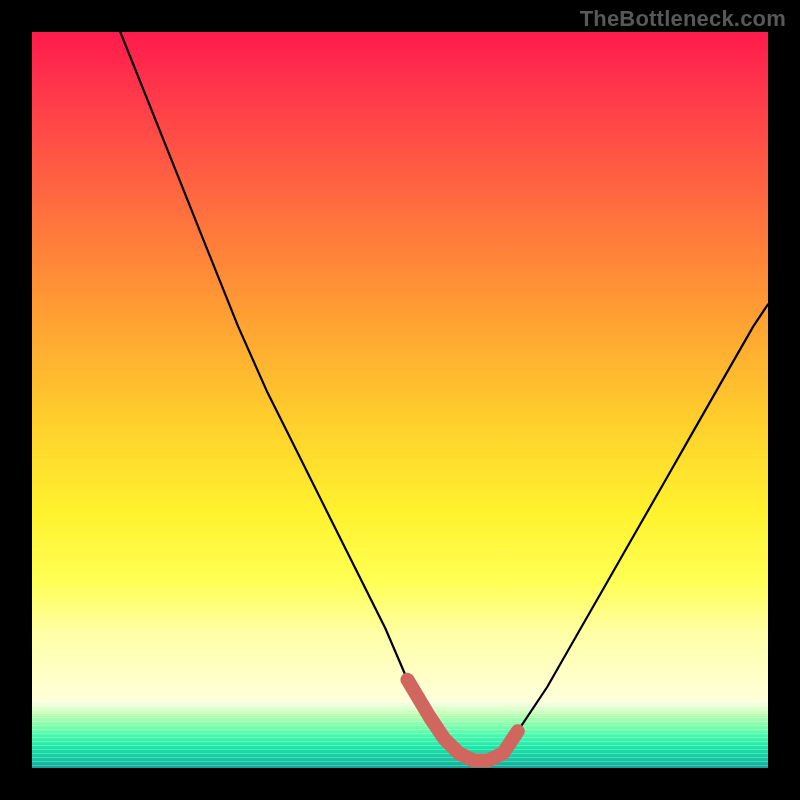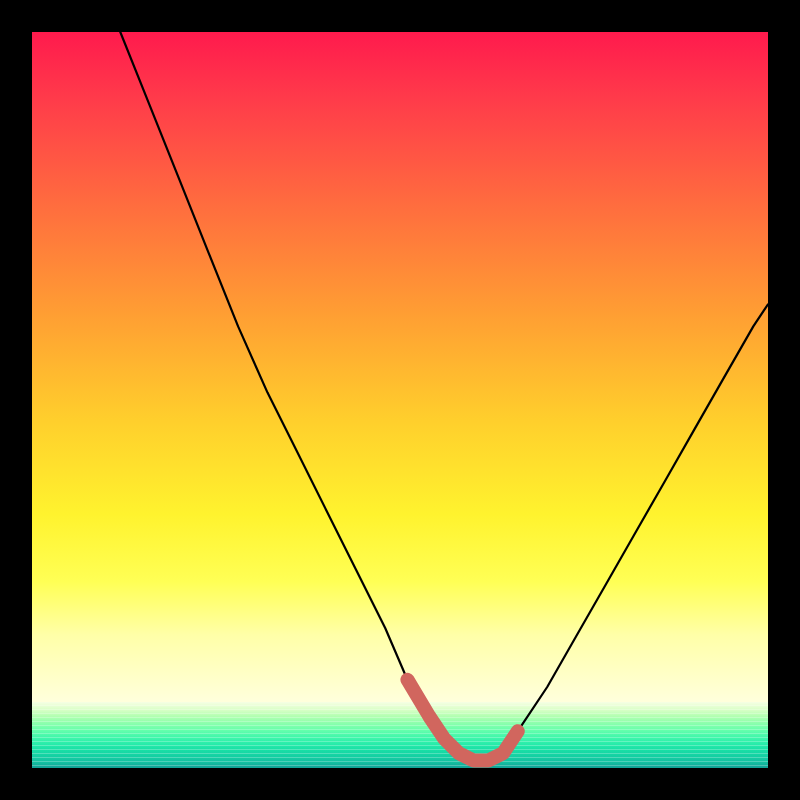--- a/index.html
+++ b/index.html
@@ -91,20 +91,21 @@
   svg.highlight {
     position: absolute;
     inset: 0;
     z-index: 6;
   }
 </style>
 </head>
 <body>
 
 <div class="frame">
+  <div class="watermark">TheBottleneck.com</div>
 
   <div class="plot">
     <div class="gradient">
       <div class="grad-main"></div>
       <div class="grad-bottom"></div>
       <div class="stripes"></div>
     </div>
 
     <svg class="curves" viewBox="0 0 736 736" preserveAspectRatio="none">
       <path d="M88.3 0.0 L117.8 73.6 L147.2 147.2 L176.6 220.8 L206.1 294.4 L235.5 360.6 L265.0 419.5 L294.4 478.4 L323.8 537.3 L353.3 596.2 L375.4 647.7 L397.4 684.5 L412.2 706.6 L426.9 721.3 L441.6 728.6 L456.3 728.6 L471.0 721.3 L485.8 699.2 L515.2 655.0 L544.6 603.5 L574.1 552.0 L603.5 500.5 L633.0 449.0 L662.4 397.4 L691.8 345.9 L721.3 294.4 L736.0 272.3" fill="none" stroke="#000" stroke-width="2.2" stroke-linecap="round" stroke-linejoin="round" id="curvePath"></path>

